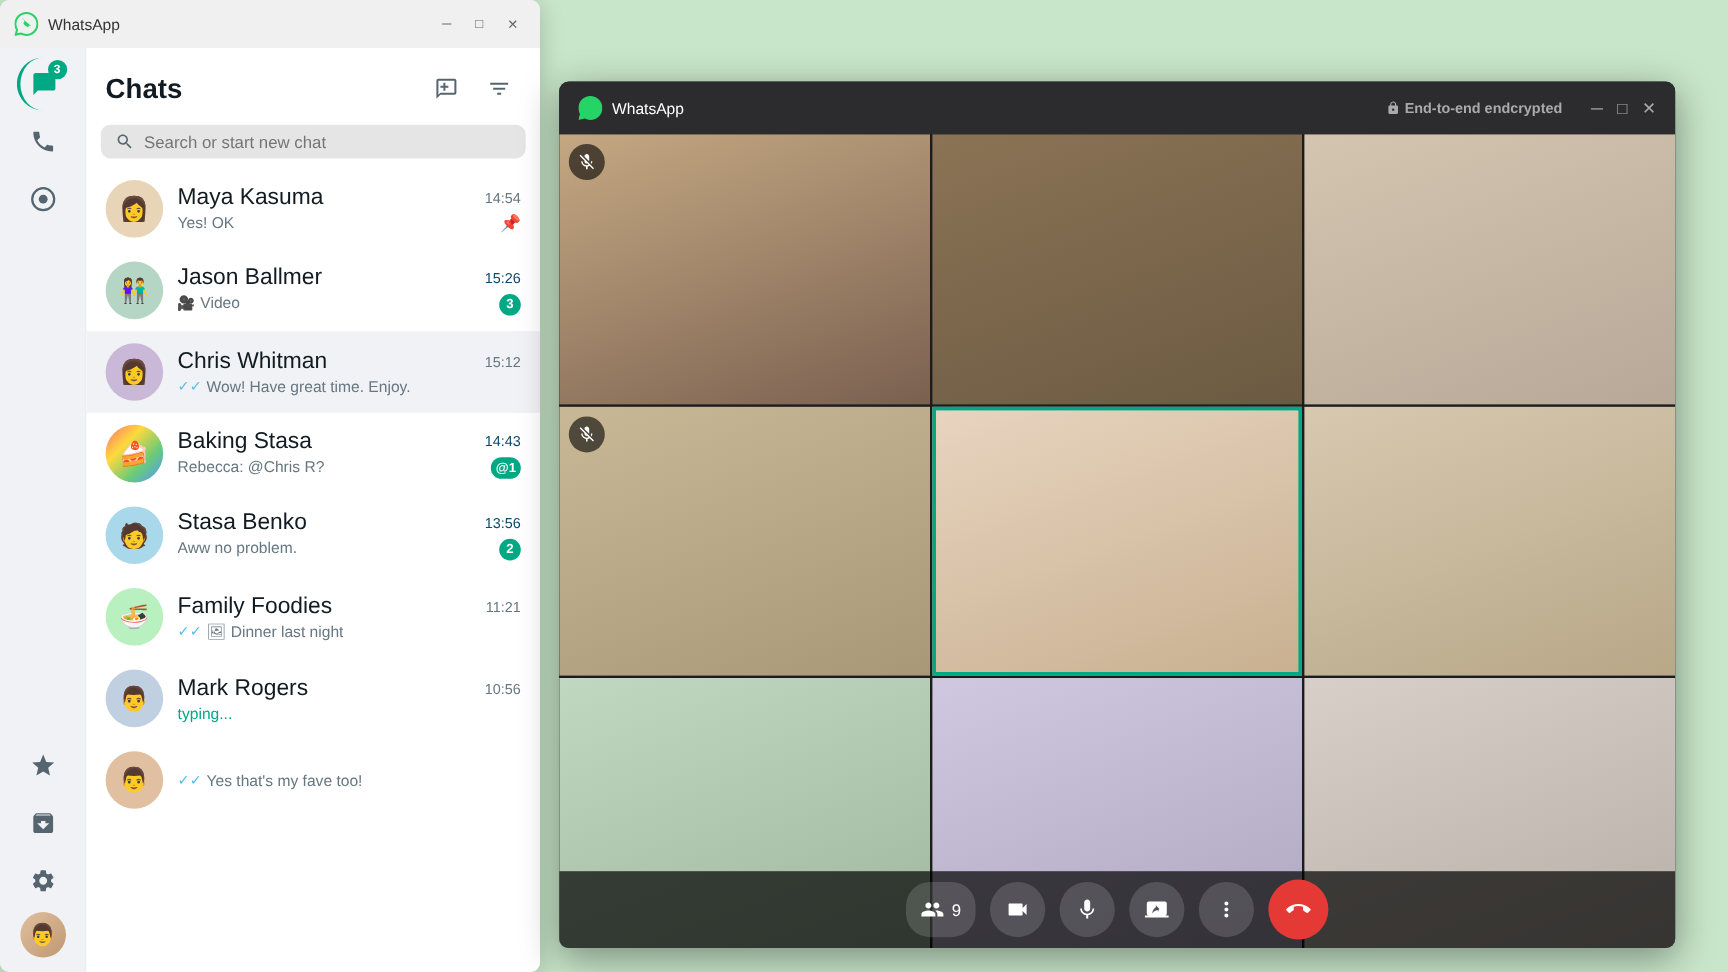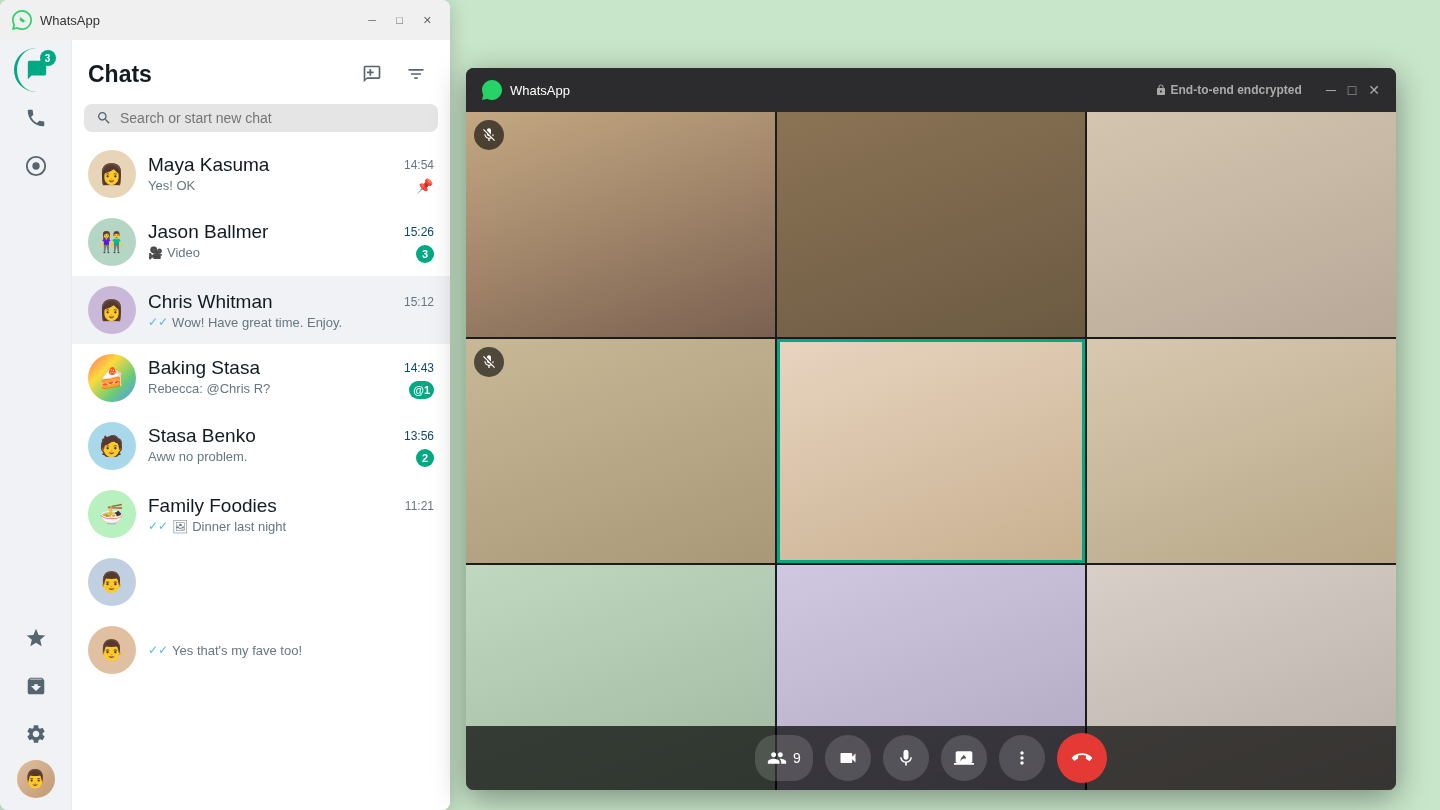--- a/index.html
+++ b/index.html
@@ -534,20 +534,29 @@
               <span class="chat-preview">
                 <span class="double-tick">✓✓</span>
                 <span>🖼 <span>Dinner last night</span></span>
               </span>
             </div>
           </div>
         </div>
 
         <div class="chat-item">
           <div class="chat-avatar av-mark">👨</div>
+          <div class="chat-info">
+            <div class="chat-top">
+              <span class="chat-name">Mark Rogers</span>
+              <span class="chat-time">10:56</span>
+            </div>
+            <div class="chat-bottom">
+              <span class="chat-preview typing">typing...</span>
+            </div>
+          </div>
         </div>
 
         <div class="chat-item">
           <div class="chat-avatar av-dawn">👨</div>
           <div class="chat-info">
             <div class="chat-bottom">
               <span class="chat-preview">
                 <span class="double-tick">✓✓</span>
                 <span>Yes that's my fave too!</span>
               </span>

